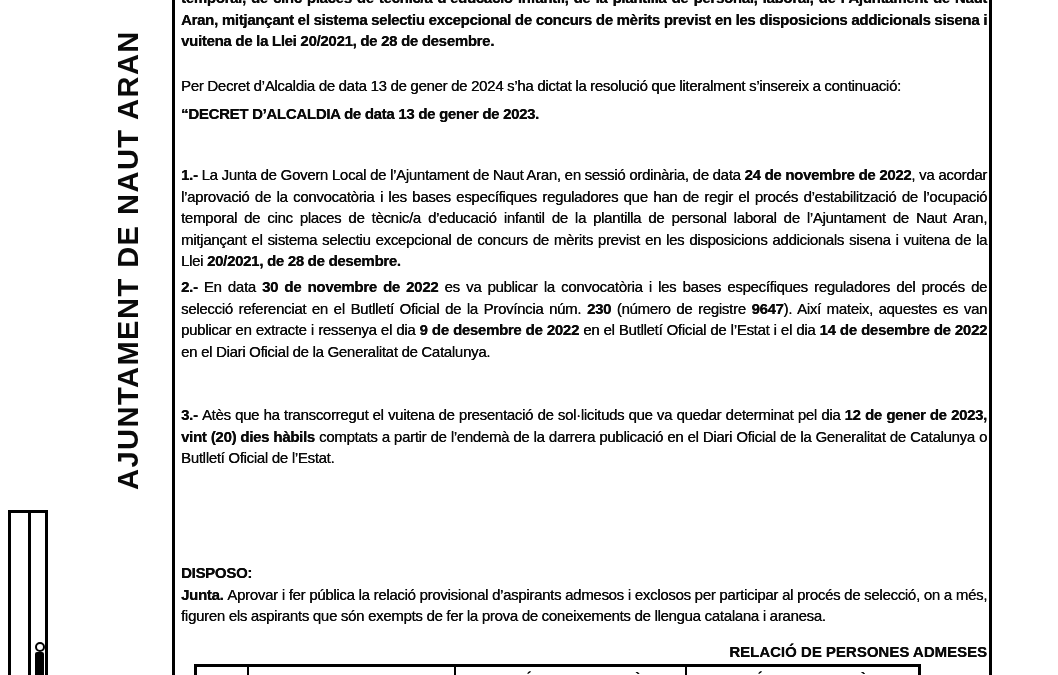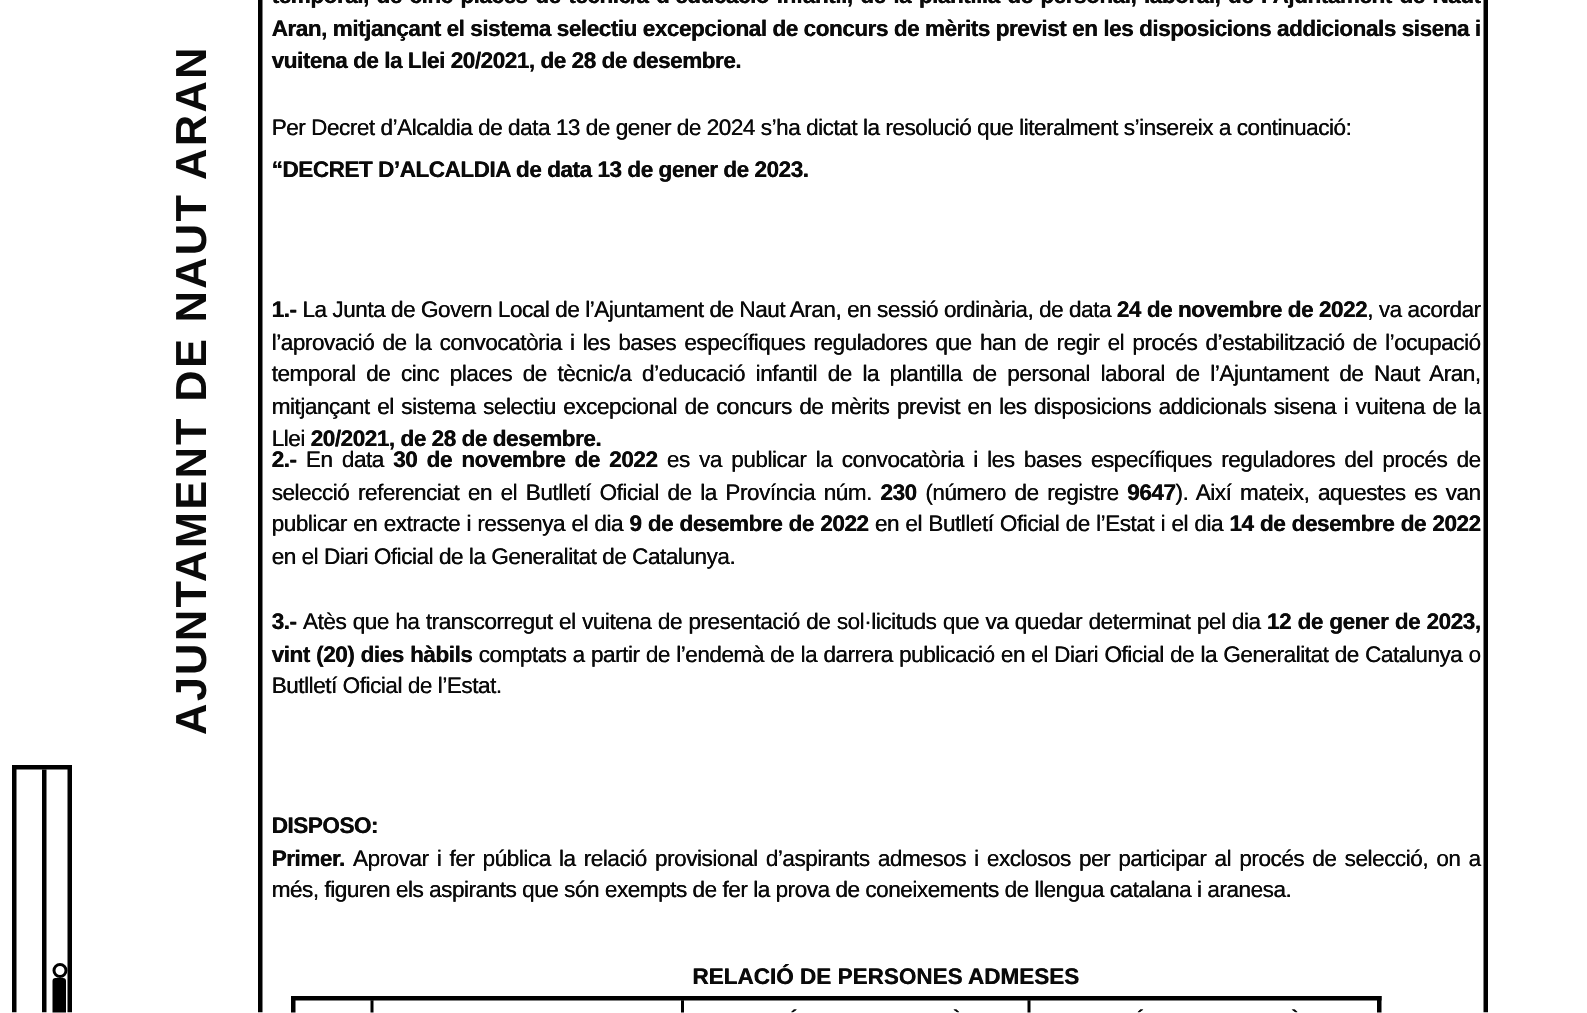--- a/index.html
+++ b/index.html
@@ -44,28 +44,28 @@
     position:absolute;left:181px;top:0;width:806px;height:675px;
     font-size:15px;line-height:21.5px;letter-spacing:-0.3px;
     text-align:justify;
     text-shadow:0.25px 0 0 currentColor; 
   }
   .para{position:absolute;left:0;right:0;}
   .para b,.para .seg-b{font-weight:700;}
   .b1{top:-13px;font-weight:700;}
   .b2{top:75px;}
   .b3{top:103px;font-weight:700;}
-  .b4{top:164px;margin-top:32px;}
-  .b5{top:296px;}
+  .b4{top:164px;}
+  .b5{top:276px;}
   .b6{top:404px;}
   .b7{top:491px;}
-  .b8{top:540px;}
+  .b8{top:562px;}
   .section-heading{
     position:absolute;top:641px;left:13px;right:0;
-    font-weight:700;text-align:center;letter-spacing:0;
+    font-weight:700;text-align:right;letter-spacing:0;
   }
   
   .admes-table{
     position:absolute;top:664px;left:13px;width:724px;
     border-collapse:collapse;table-layout:fixed;
     border:3px solid #000;border-bottom:none;
   }
   .admes-table th{
     border:2px solid #000;border-bottom:none;
     font-size:14px;font-weight:700;text-align:left;
@@ -100,21 +100,21 @@
 
     <div class="para b4"><span class="seg-b">1.- </span><span>La Junta de Govern Local de l’Ajuntament de Naut Aran, en sessió ordinària, de data </span><span class="seg-b">24 de novembre de 2022</span><span>, va acordar l’aprovació de  la convocatòria i les bases específiques reguladores que han de regir el procés d’estabilització de l’ocupació temporal de cinc places de tècnic/a d’educació infantil de la plantilla de personal laboral de l’Ajuntament de Naut Aran, mitjançant el sistema selectiu excepcional de concurs de mèrits previst en les disposicions addicionals sisena i vuitena de la Llei </span><span class="seg-b">20/2021, de 28 de desembre.</span></div>
 
     <div class="para b5"><span class="seg-b">2.- </span><span>En data </span><span class="seg-b">30 de novembre de 2022</span><span> es va publicar la convocatòria i les bases específiques reguladores del procés de selecció referenciat en el Butlletí Oficial de la Província núm. </span><span class="seg-b">230</span><span> (número de registre </span><span class="seg-b">9647</span><span>). Així mateix, aquestes es van publicar en extracte i ressenya el dia </span><span class="seg-b">9 de desembre de 2022</span><span> en el Butlletí Oficial de l’Estat i el dia </span><span class="seg-b">14 de desembre de 2022</span><span> en el  Diari Oficial de la Generalitat de Catalunya.</span></div>
 
     <div class="para b6"><span class="seg-b">3.- </span><span>Atès que ha transcorregut el vuitena de presentació de sol·licituds que va quedar determinat pel dia </span><span class="seg-b">12 de gener de 2023, vint (20) dies hàbils</span><span> comptats a partir de l’endemà de la darrera publicació en el Diari Oficial de la Generalitat de Catalunya o Butlletí Oficial de l’Estat.</span></div>
 
 
     <div class="para b8">
       <div><span class="seg-b">DISPOSO:</span></div>
-      <div><span class="seg-b">Primer. </span><span>Aprovar i fer pública la relació provisional d’aspirants admesos i exclosos per participar al procés de selecció, on a més, figuren els aspirants que són exempts de fer la prova de coneixements de llengua catalana i aranesa.</span></div>
+      <div><span class="seg-b">Junta. </span><span>Aprovar i fer pública la relació provisional d’aspirants admesos i exclosos per participar al procés de selecció, on a més, figuren els aspirants que són exempts de fer la prova de coneixements de llengua catalana i aranesa.</span></div>
     </div>
 
     <div class="section-heading">RELACIÓ DE PERSONES ADMESES</div>
 
     <table class="admes-table">
       <colgroup>
         <col style="width:52px">
           <col style="width:207px">
           <col style="width:231px">
           <col style="width:234px">

